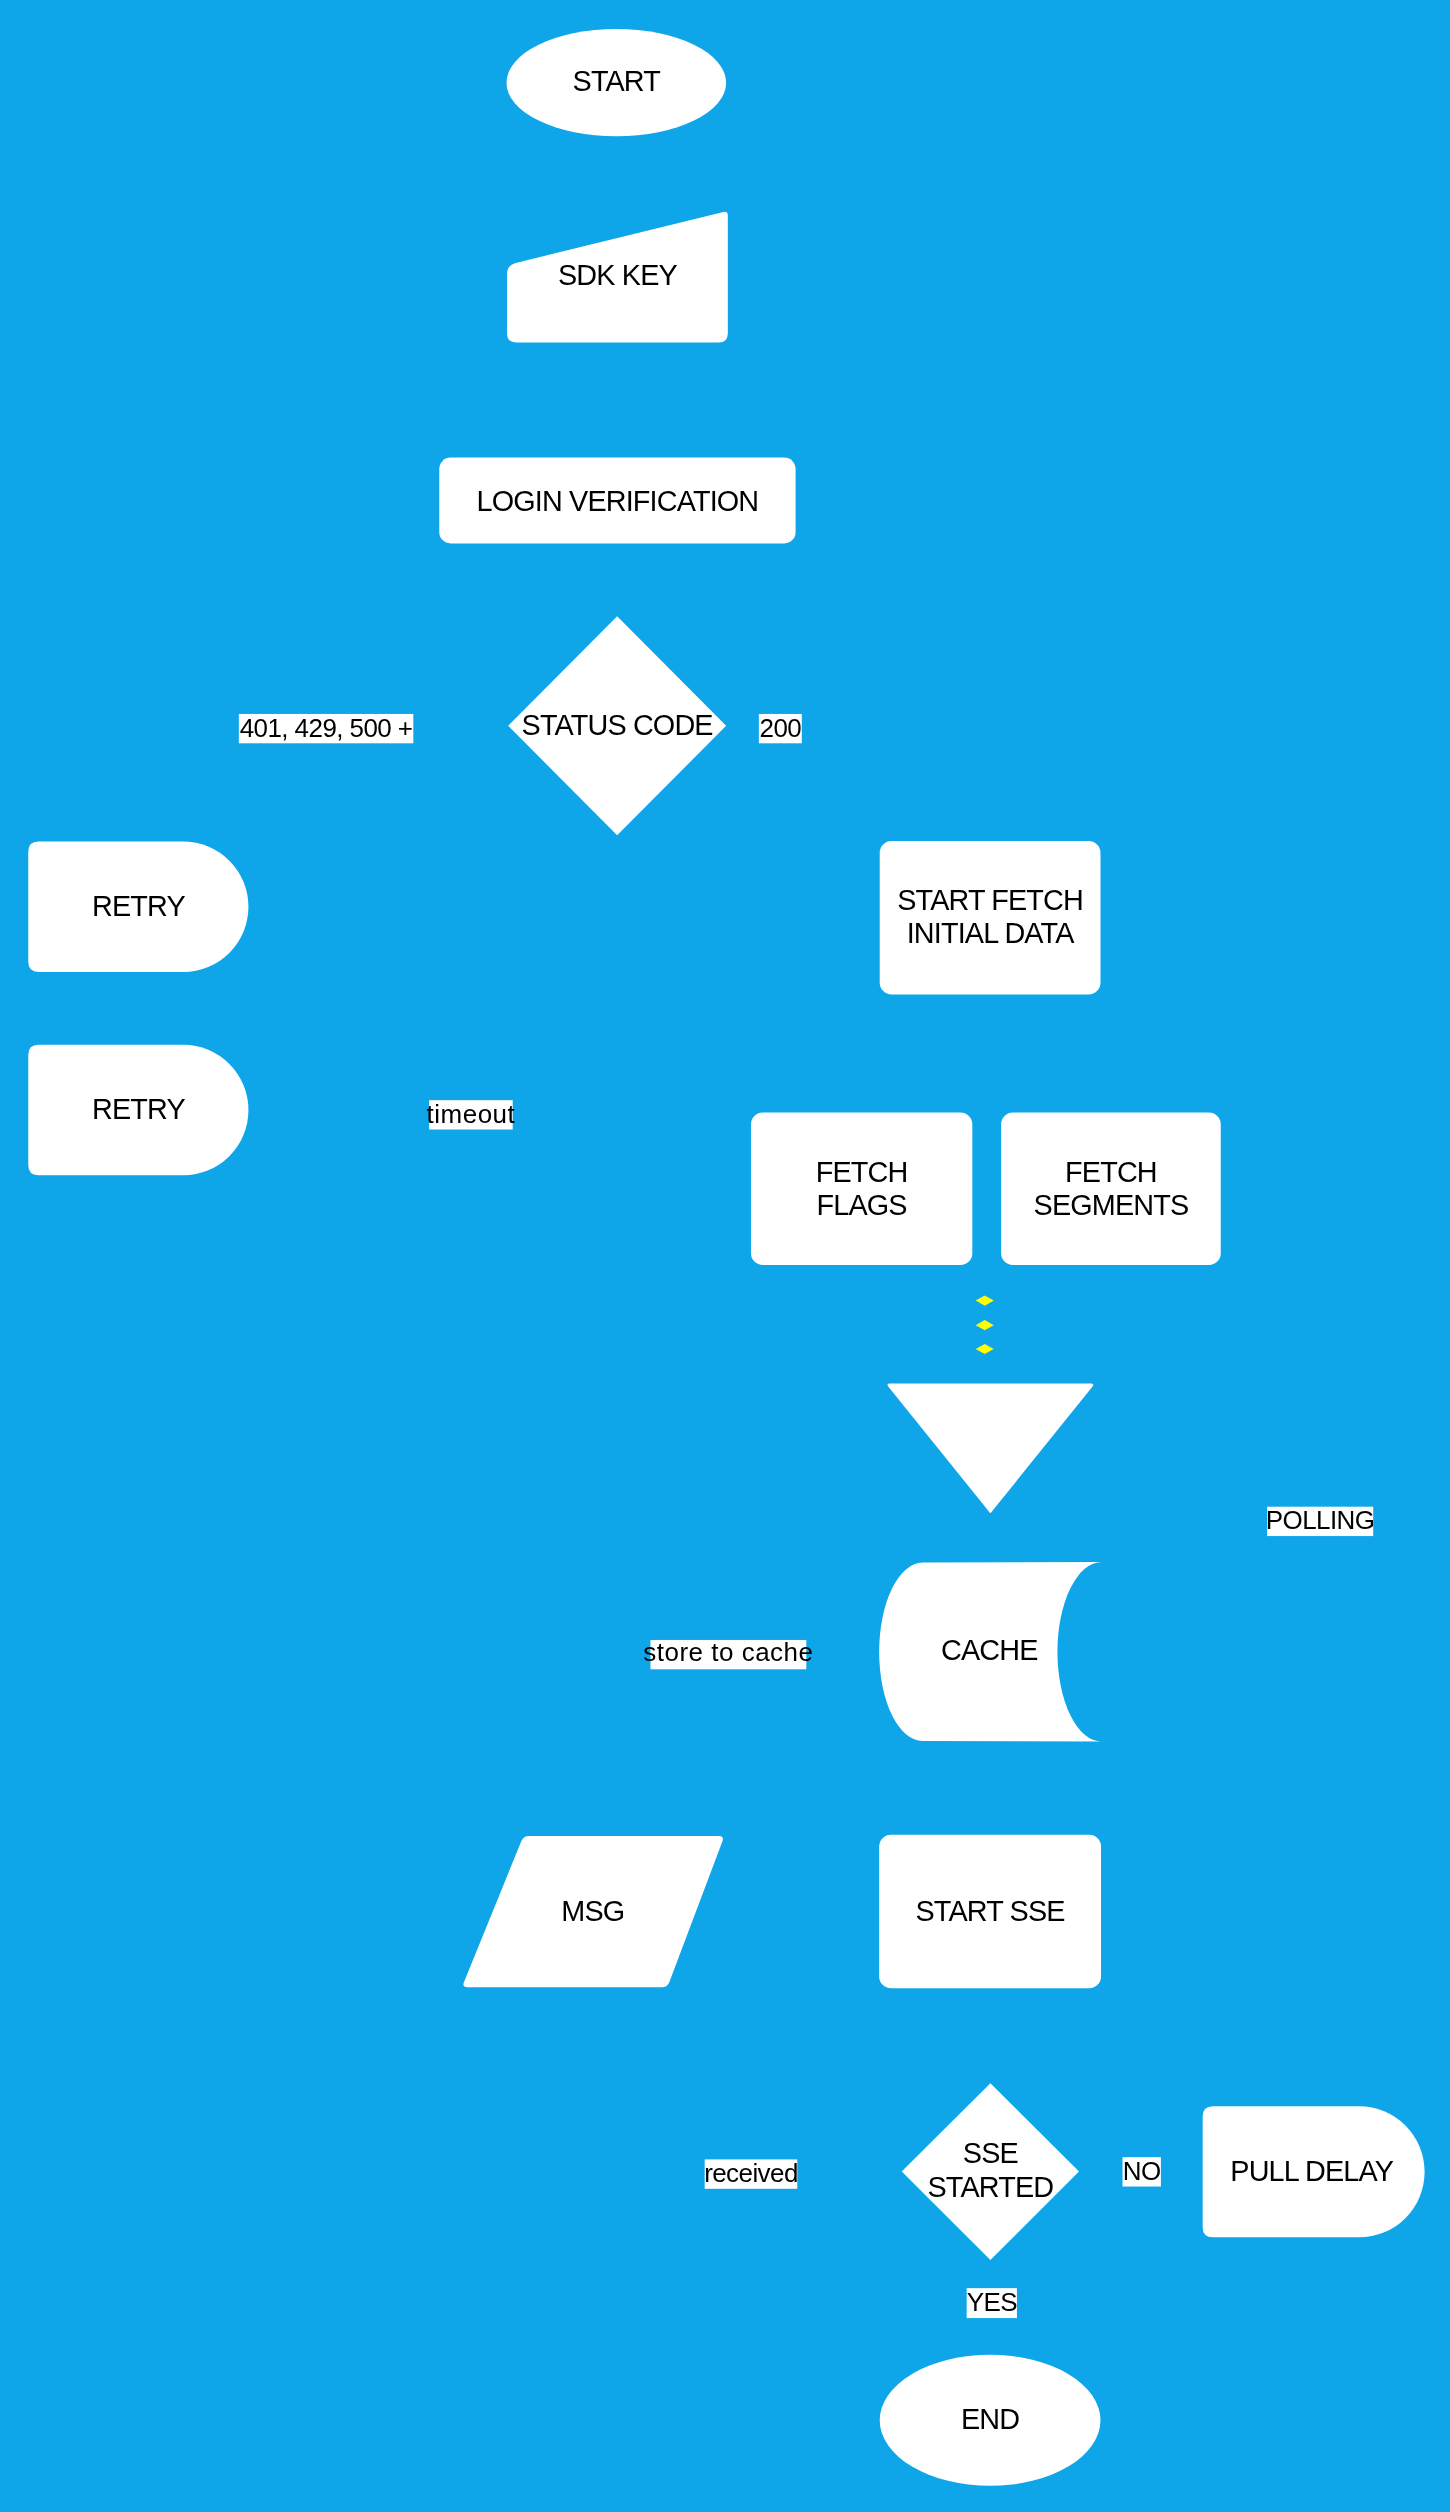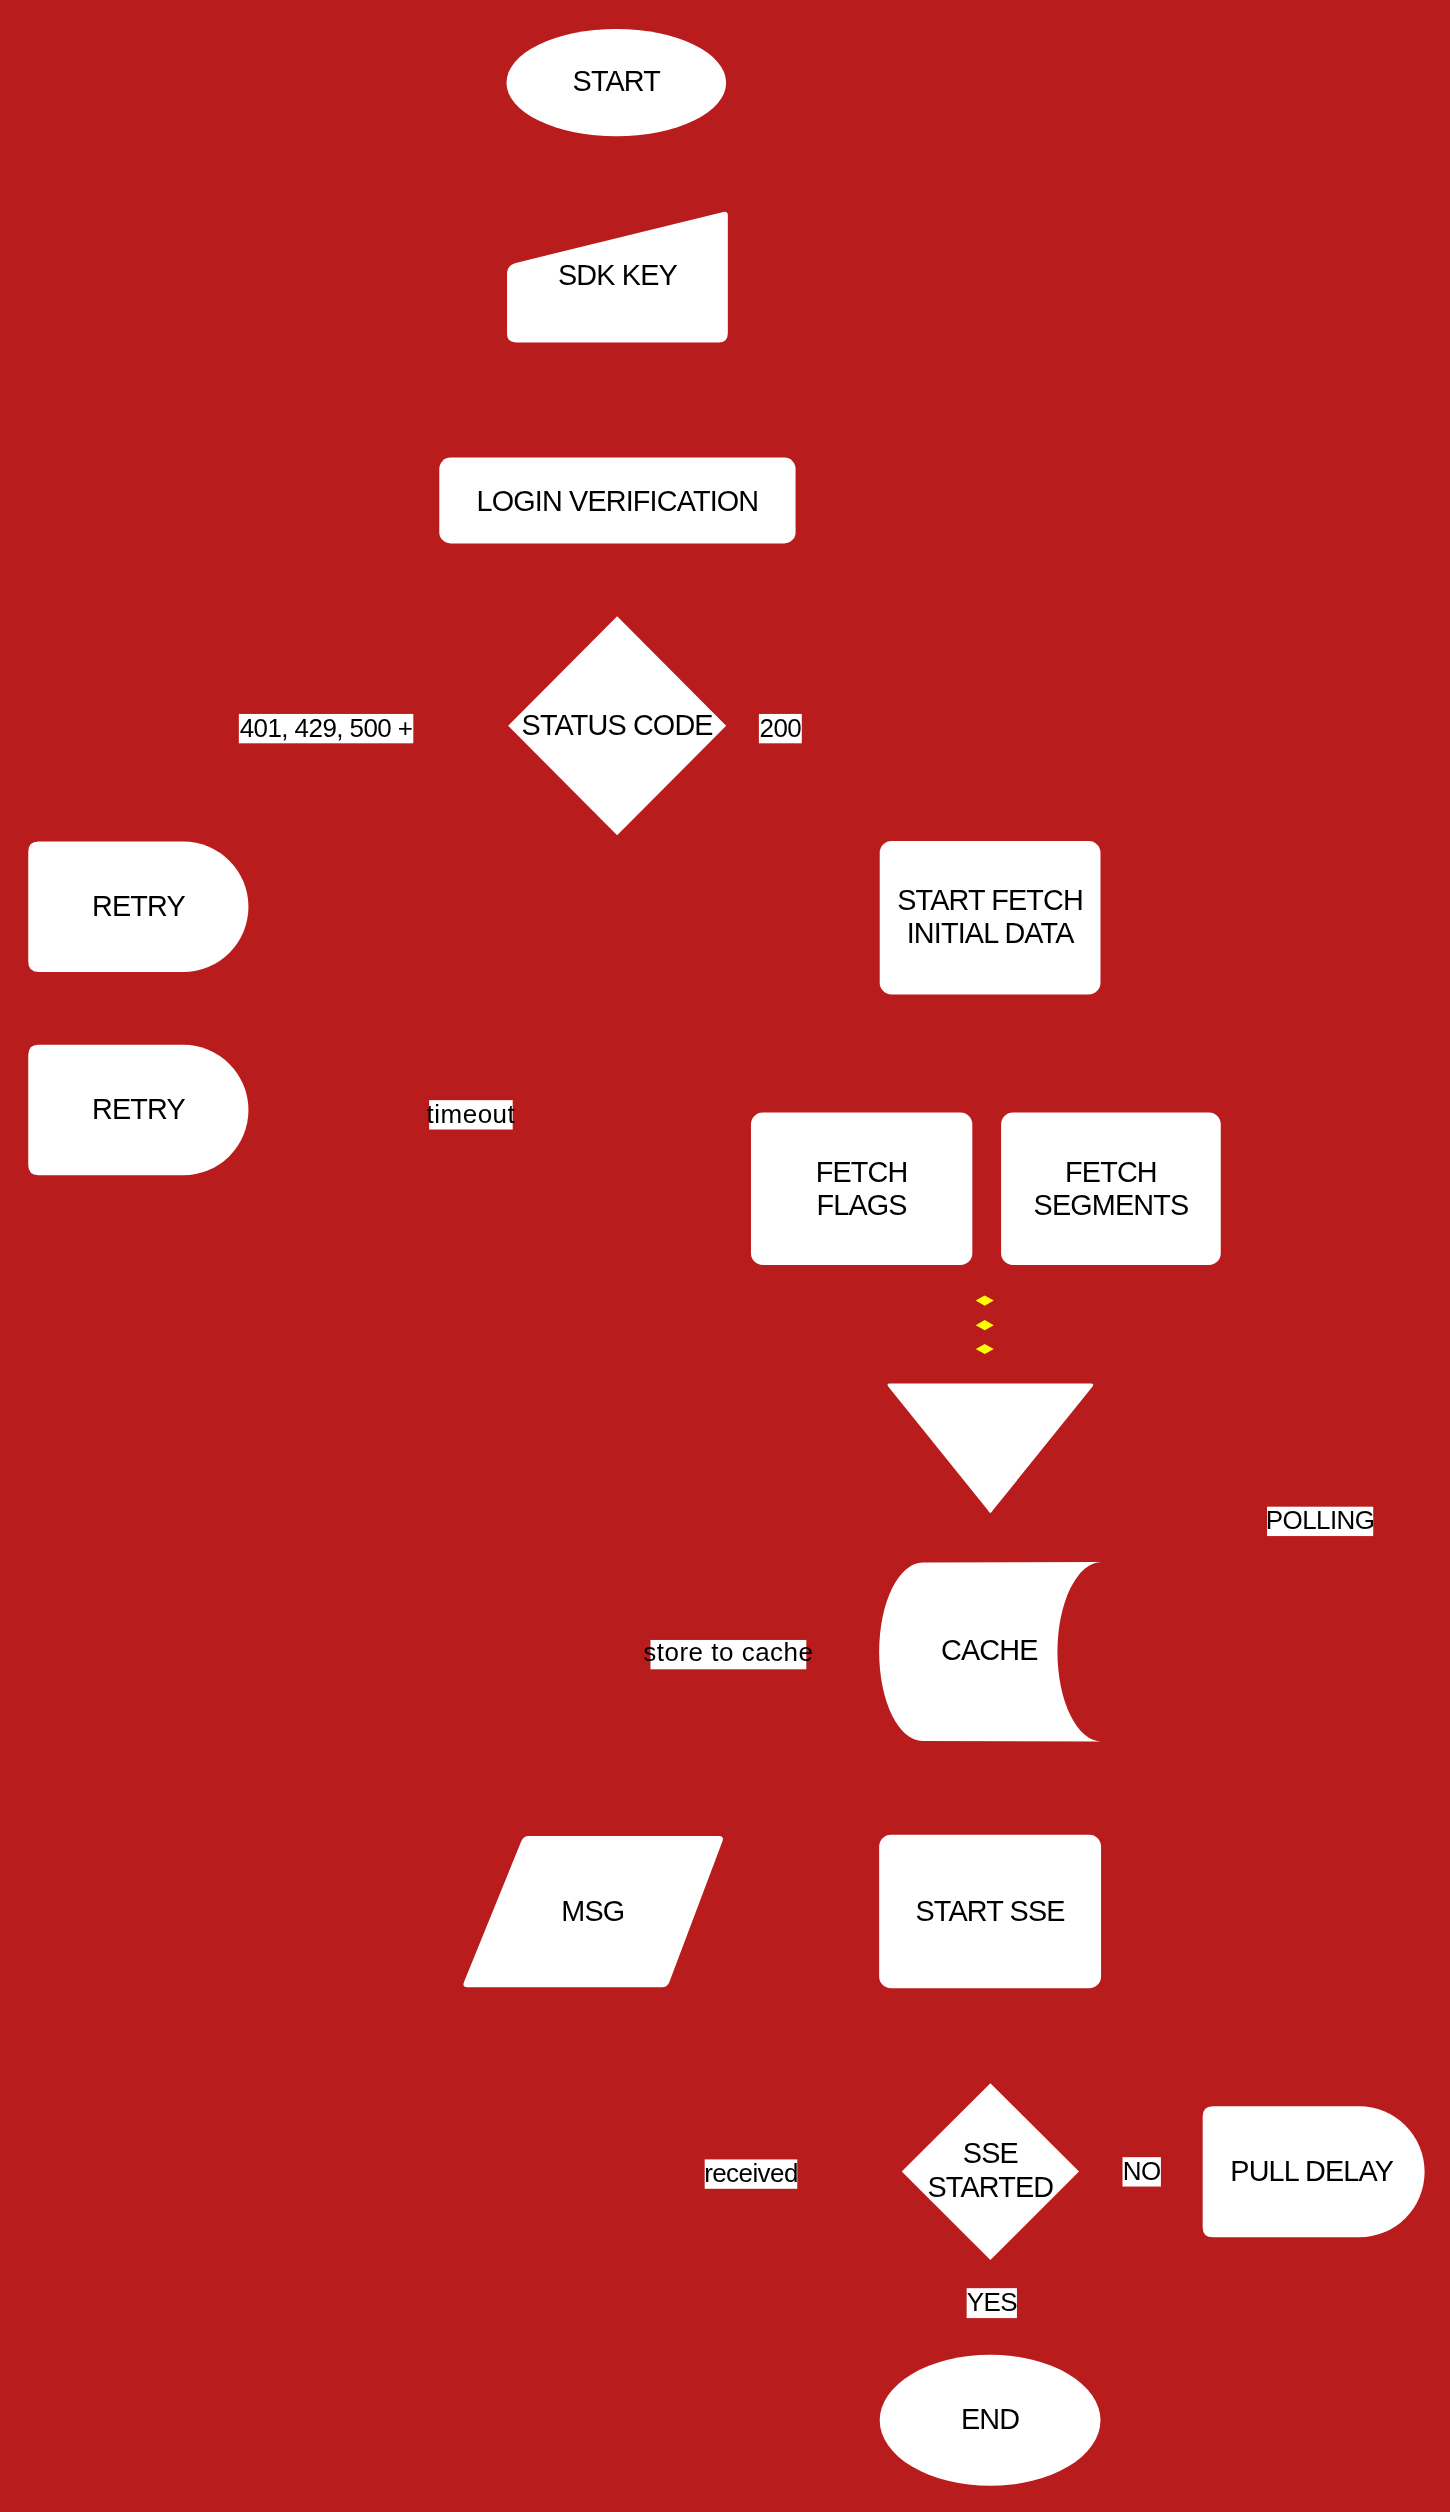--- a/index.html
+++ b/index.html
@@ -1,16 +1,16 @@
 <!DOCTYPE html>
 <html style="font-size:9px"><head>
 <meta charset="utf-8">
 <style>
   html,body{margin:0;padding:0;background:#000;}
-  #canvas{position:relative;width:1450px;height:2512px;background:#b91c1c;overflow:hidden;}
+  #canvas{position:relative;width:1450px;height:2512px;background:#0ea5e9;overflow:hidden;}
   svg{position:absolute;left:0;top:0;}
   text{font-family:"Liberation Sans",sans-serif;fill:#000;}
   .st{font-size:51px;letter-spacing:-1.5px;}
   .lb{font-size:46px;letter-spacing:-1px;}
   .lc{font-size:46px;letter-spacing:0.9px;}
 </style>
 </head>
 <body>
 <div id="canvas">
 <svg width="1450" height="2512" viewBox="0 0 2568 4448">

